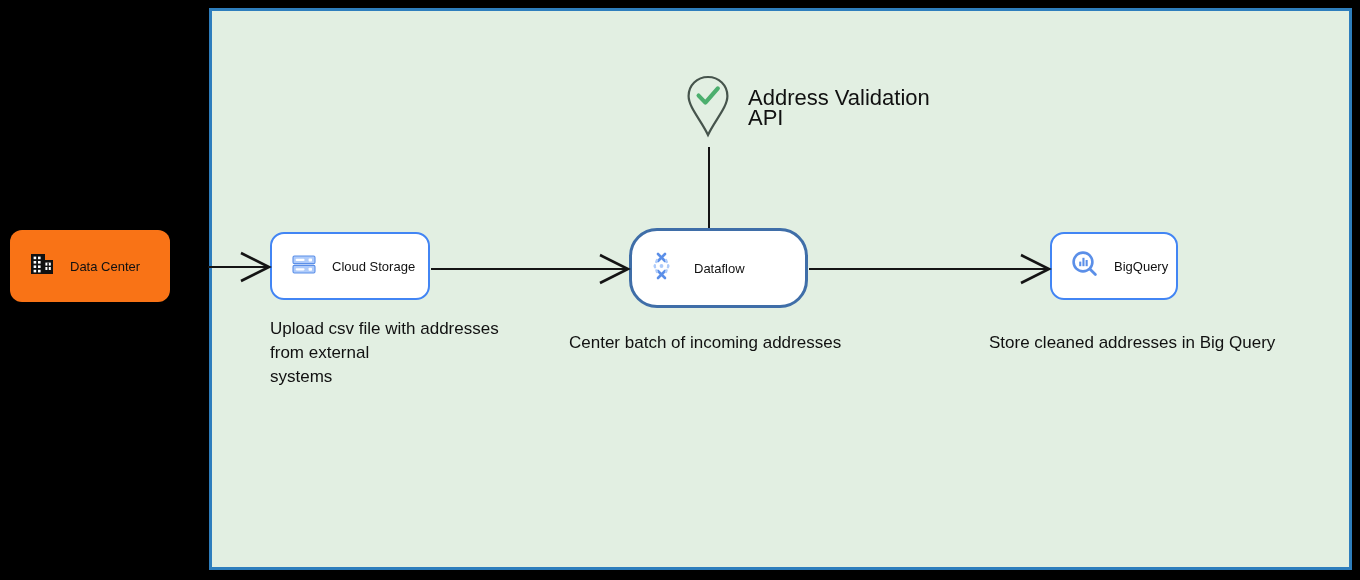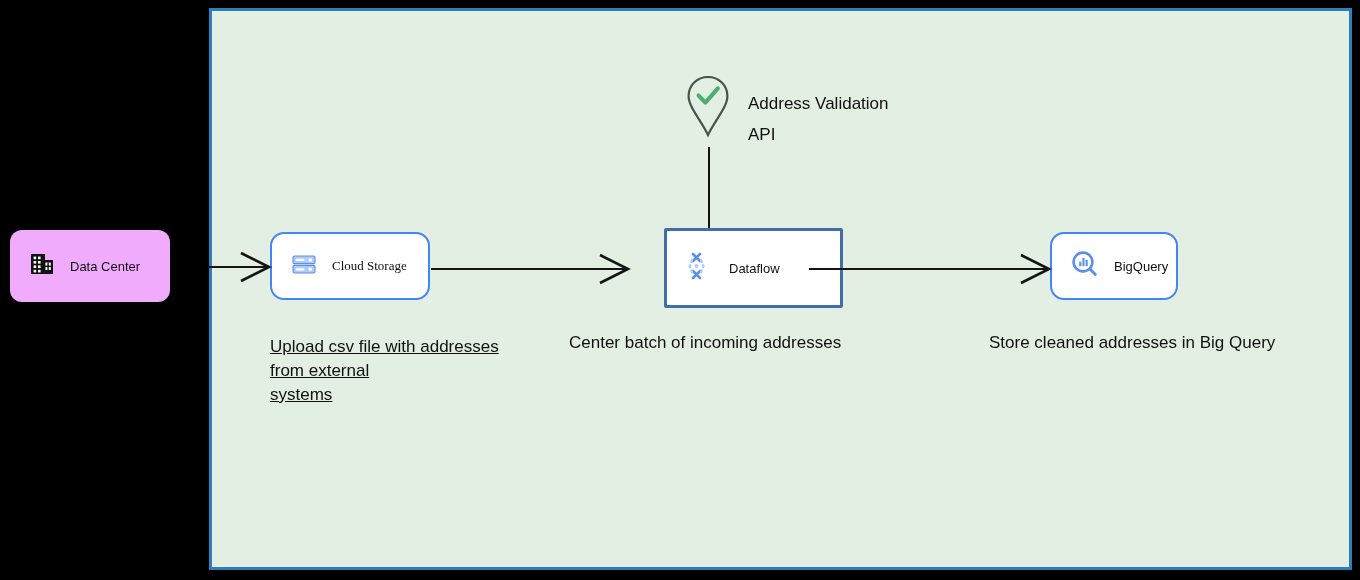--- a/index.html
+++ b/index.html
@@ -28,21 +28,21 @@
     box-sizing: border-box;
   }
 
   
   #datacenter-node {
     position: absolute;
     left: 10px;
     top: 230px;
     width: 160px;
     height: 72px;
-    background: #f0abfc;
+    background: #f97316;
     border-radius: 12px;
     display: flex;
     align-items: center;
     box-sizing: border-box;
     padding-left: 18px;
   }
   #datacenter-node .node-label {
     font-size: 13px;
     color: #111111;
     margin-left: 14px;
@@ -55,61 +55,60 @@
     background: #ffffff;
     border: 2px solid #4285f4;
     border-radius: 14px;
     display: flex;
     align-items: center;
     box-sizing: border-box;
     padding-left: 18px;
   }
   .gcp-node.emphasis {
     border: 3px solid #3f6ea8;
-    border-radius: 2px;
-    margin-left: 35px;
+    border-radius: 28px;
   }
   .gcp-node .node-label {
     font-size: 13px;
     color: #111111;
     margin-left: 14px;
     white-space: nowrap;
   }
 
-  #cloudstorage-node { left: 270px; top: 232px; width: 160px; height: 68px; font-family: Liberation Serif, serif; }
+  #cloudstorage-node { left: 270px; top: 232px; width: 160px; height: 68px; }
   #dataflow-node     { left: 629px; top: 228px; width: 179px; height: 80px; }
   #bigquery-node     { left: 1050px; top: 232px; width: 128px; height: 68px; }
 
   
   #api-marker {
     position: absolute;
     left: 684px;
     top: 74px;
     width: 48px;
     height: 64px;
   }
   #api-label {
     position: absolute;
     left: 748px;
     top: 88px;
-    font-size: 17px;
-    line-height: 31px;
+    font-size: 22px;
+    line-height: 20px;
     color: #111111;
     white-space: pre-line;
   }
 
   
   .caption {
     position: absolute;
     font-size: 17px;
     line-height: 24px;
     color: #111111;
     white-space: pre-line;
   }
-  #caption-storage  { left: 270px; top: 335px; text-align: left; text-decoration: underline; }
+  #caption-storage  { left: 270px; top: 317px; text-align: left; }
   #caption-dataflow { left: 569px; top: 331px; text-align: left; }
   #caption-bigquery { left: 989px; top: 331px; text-align: left; }
 
   
   #connectors {
     position: absolute;
     left: 0; top: 0;
     width: 1360px;
     height: 580px;
     pointer-events: none;

